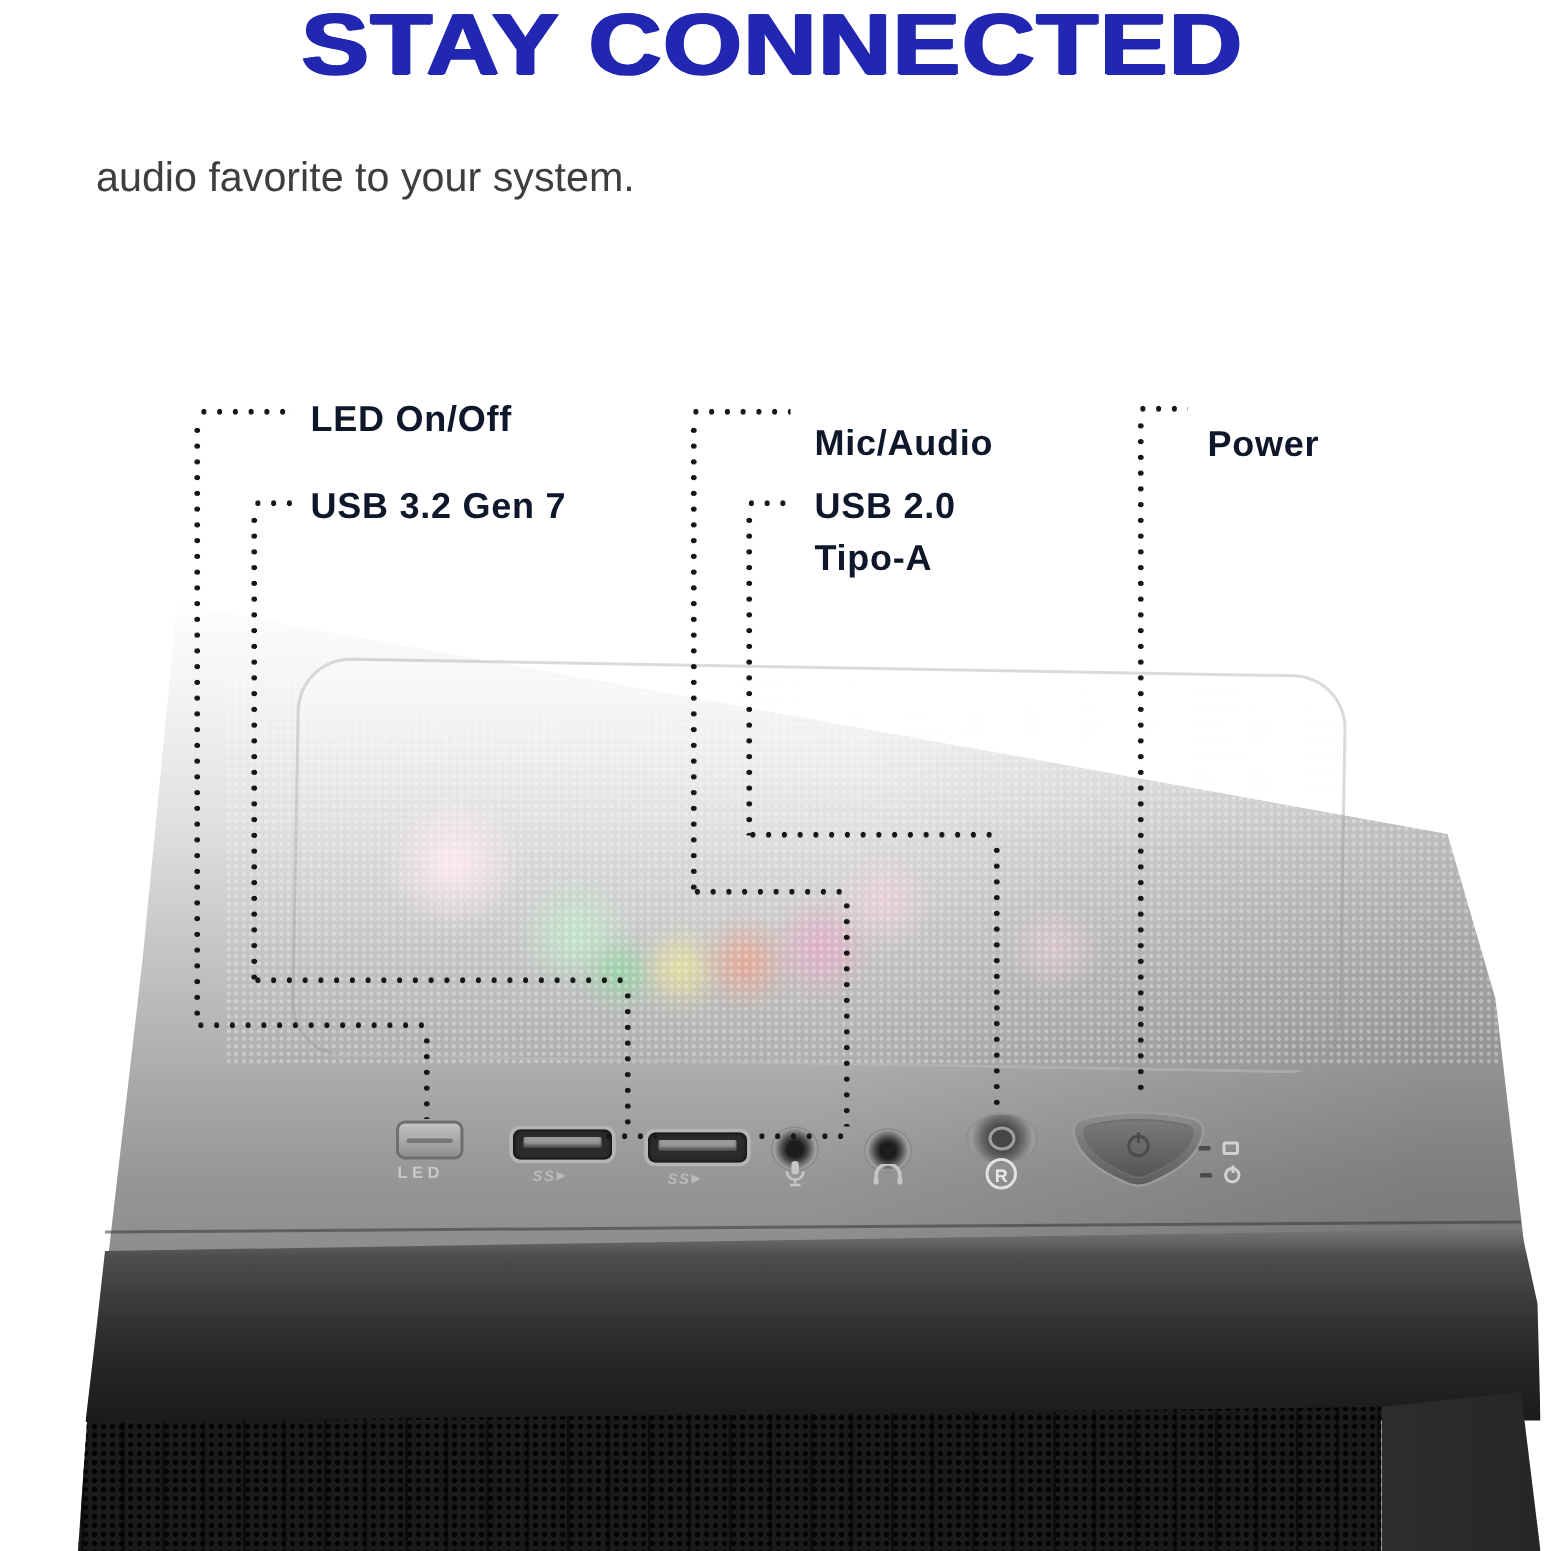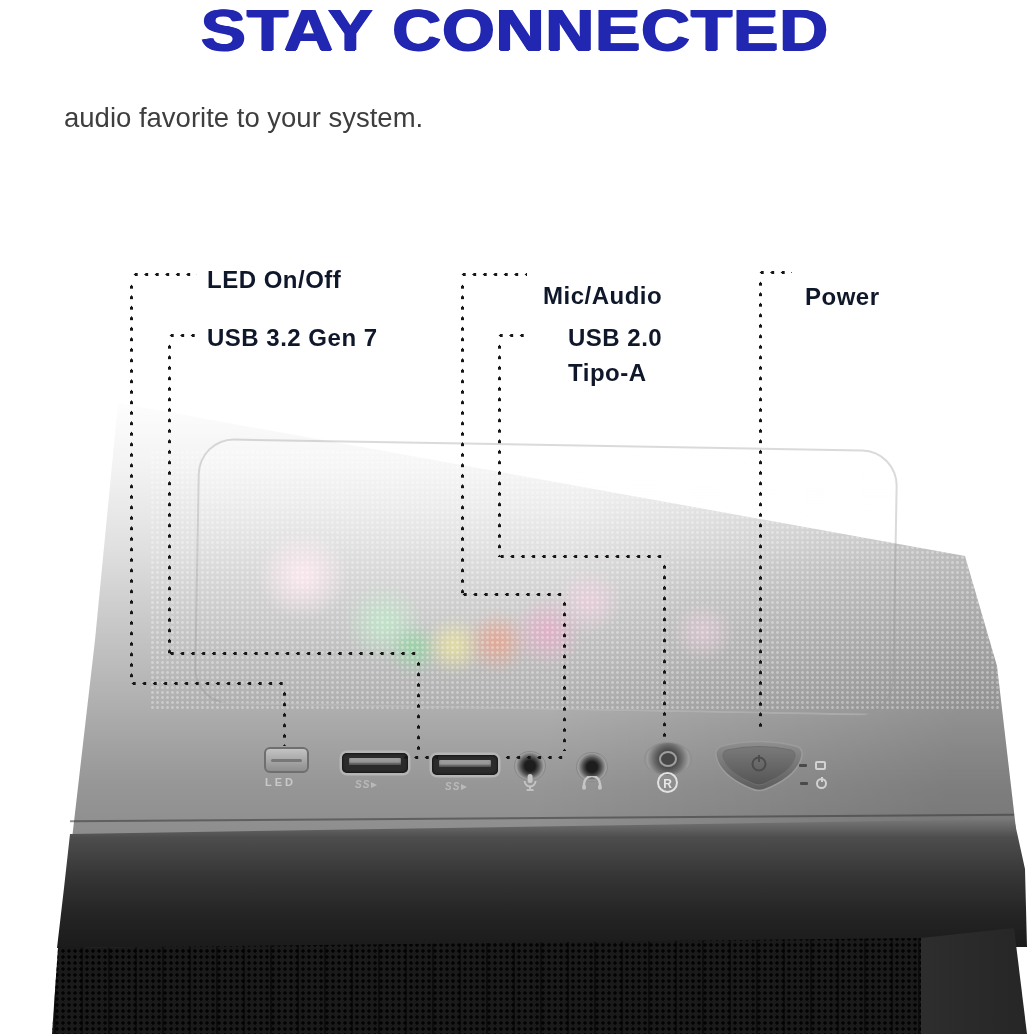--- a/index.html
+++ b/index.html
@@ -201,19 +201,19 @@
   <div class="dots-v" style="left:662px;top:562px;height:176px;"></div>
 
   <div class="dots-h" style="left:757px;top:270px;width:35px;"></div>
   <div class="dots-v" style="left:758px;top:279px;height:448px;"></div>
 
   <div class="callout-label" style="left:207px;top:262px;">LED On/Off</div>
   <div class="callout-label" style="left:207px;top:320px;">
     <div>USB 3.2 Gen 7</div>
   </div>
   <div class="callout-label" style="left:543px;top:278px;">Mic/Audio</div>
-  <div class="callout-label" style="left:543px;top:320px;margin-left:25px;">
+  <div class="callout-label" style="left:543px;top:320px;">
     <div>USB 2.0</div>
     <div>Tipo-A</div>
   </div>
   <div class="callout-label" style="left:805px;top:259px;margin-top:20px;">Power</div>
 
 </div>
 
 </body></html>

